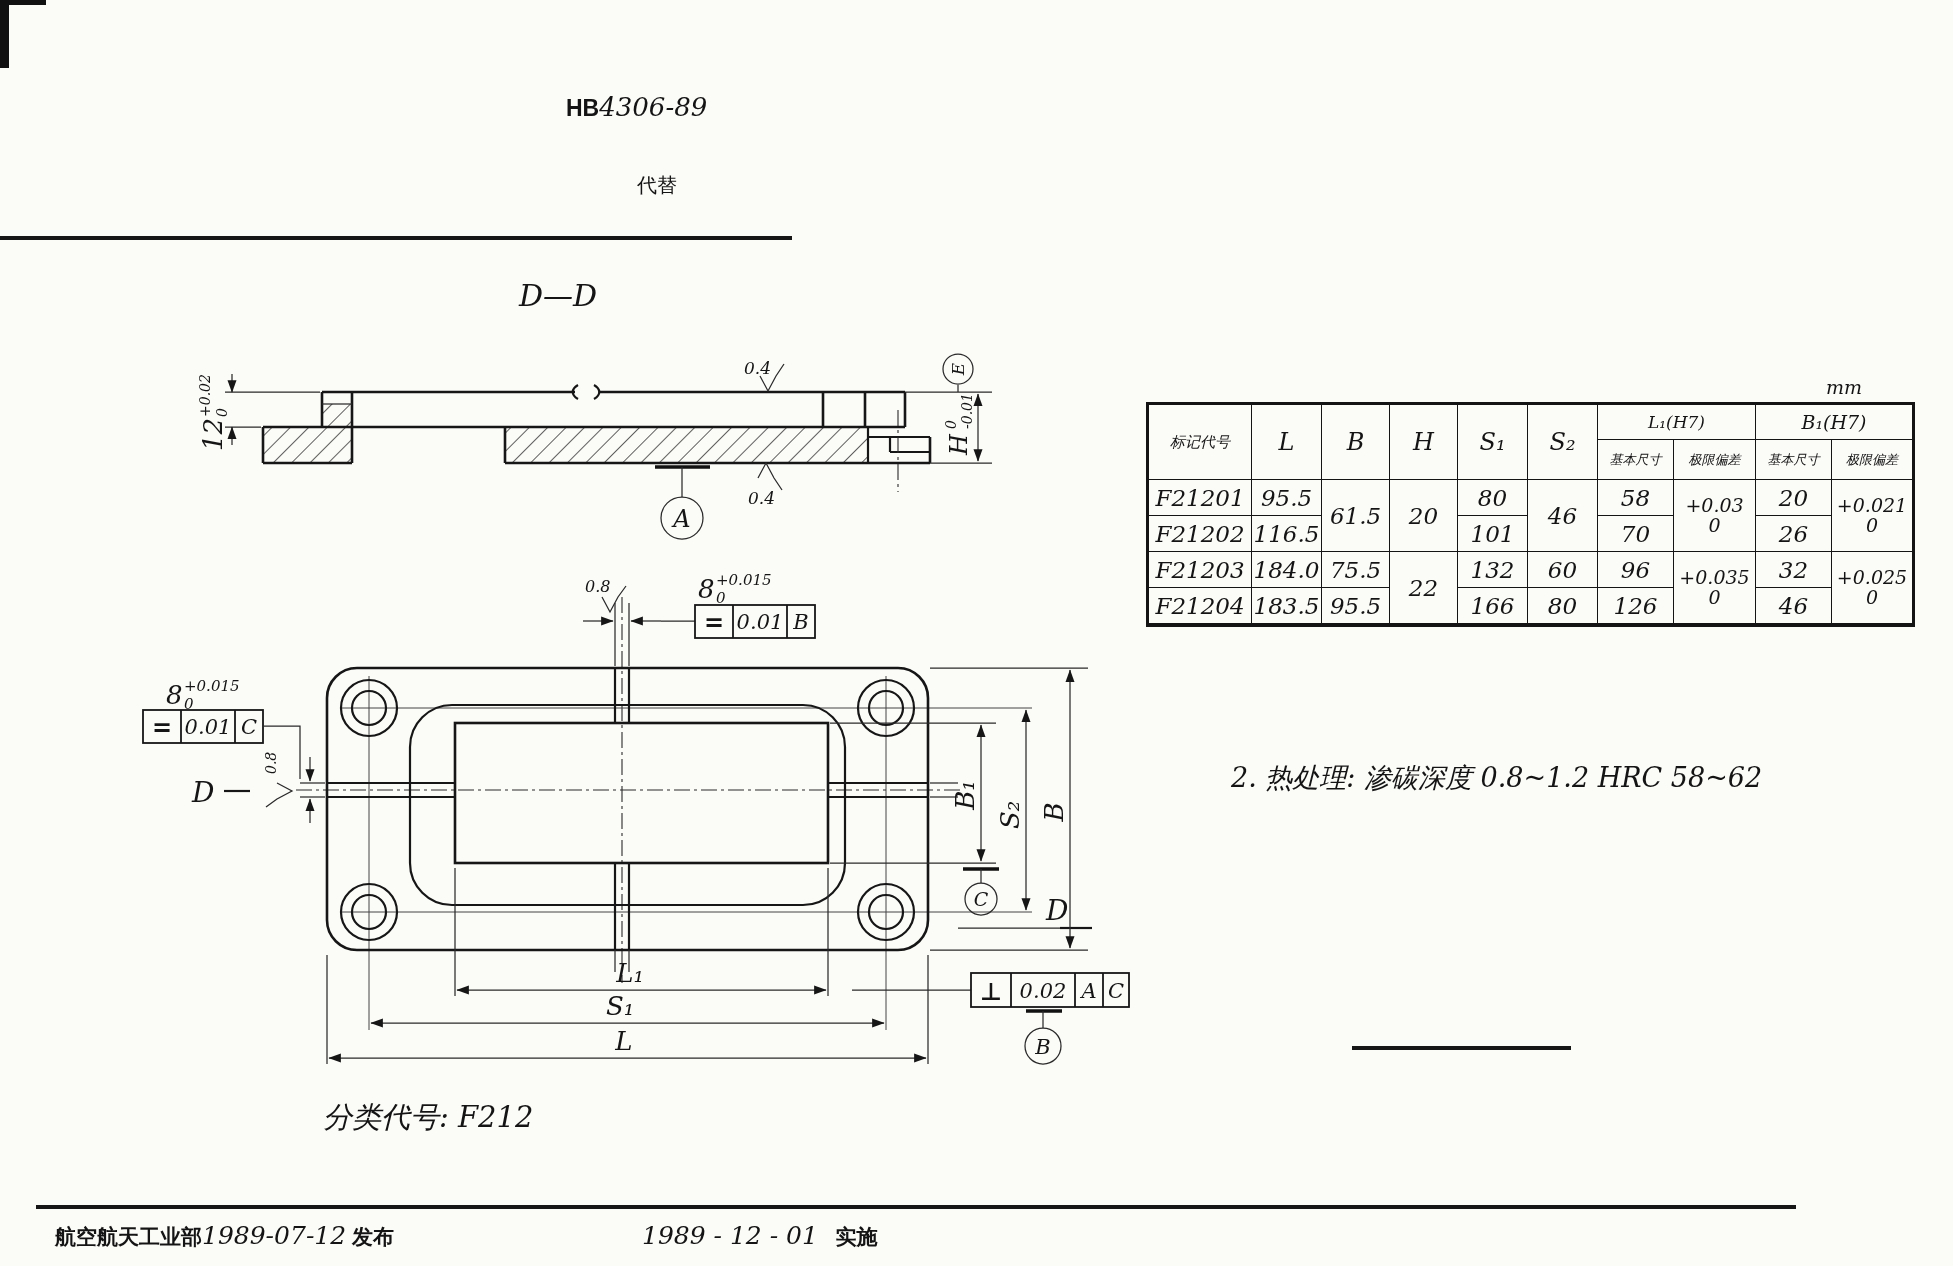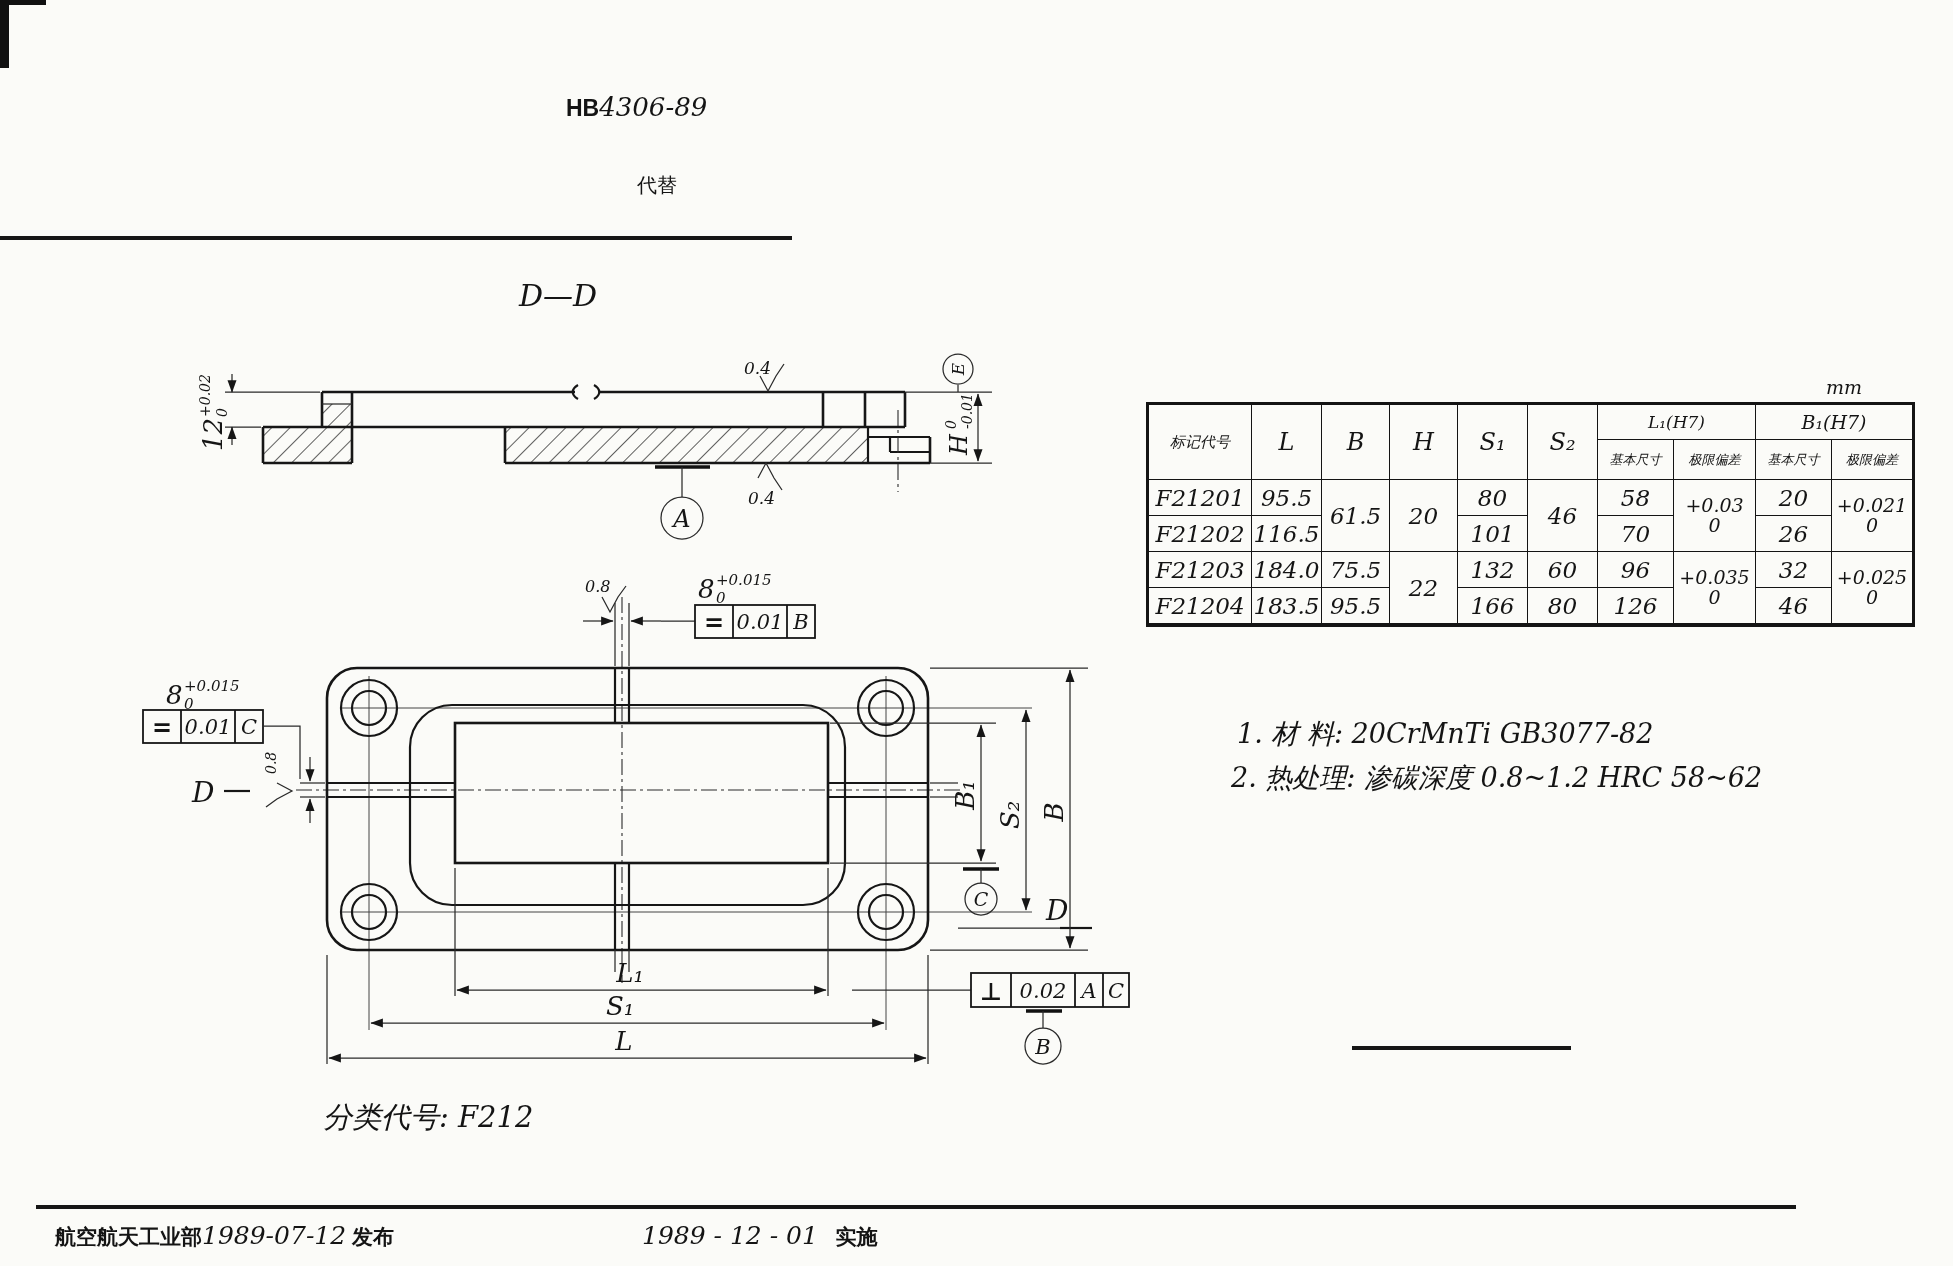--- a/index.html
+++ b/index.html
@@ -361,21 +361,20 @@
       <td>183.5</td>
       <td>95.5</td>
       <td>166</td>
       <td>80</td>
       <td>126</td>
       <td>46</td>
     </tr>
   </tbody>
     </table>
 
-  <div class="abs handcjk noteline" style="left:1237px;top:716px">1. 材  料: 20CrMnTi  GB3077-82</div>
   <div class="abs handcjk noteline" style="left:1231px;top:760px">2. 热处理: 渗碳深度 0.8~1.2   HRC 58~62</div>
 
   <div class="rule" style="left:1352px;top:1046px;width:219px;height:4px"></div>
 
   <div class="abs handcjk classline" style="left:323px;top:1098px">
     <span>分类代号:</span>
     <span class="hand">F212</span>
   </div>
 
   <div class="rule" style="left:36px;top:1205px;width:1760px;height:3.5px"></div>

